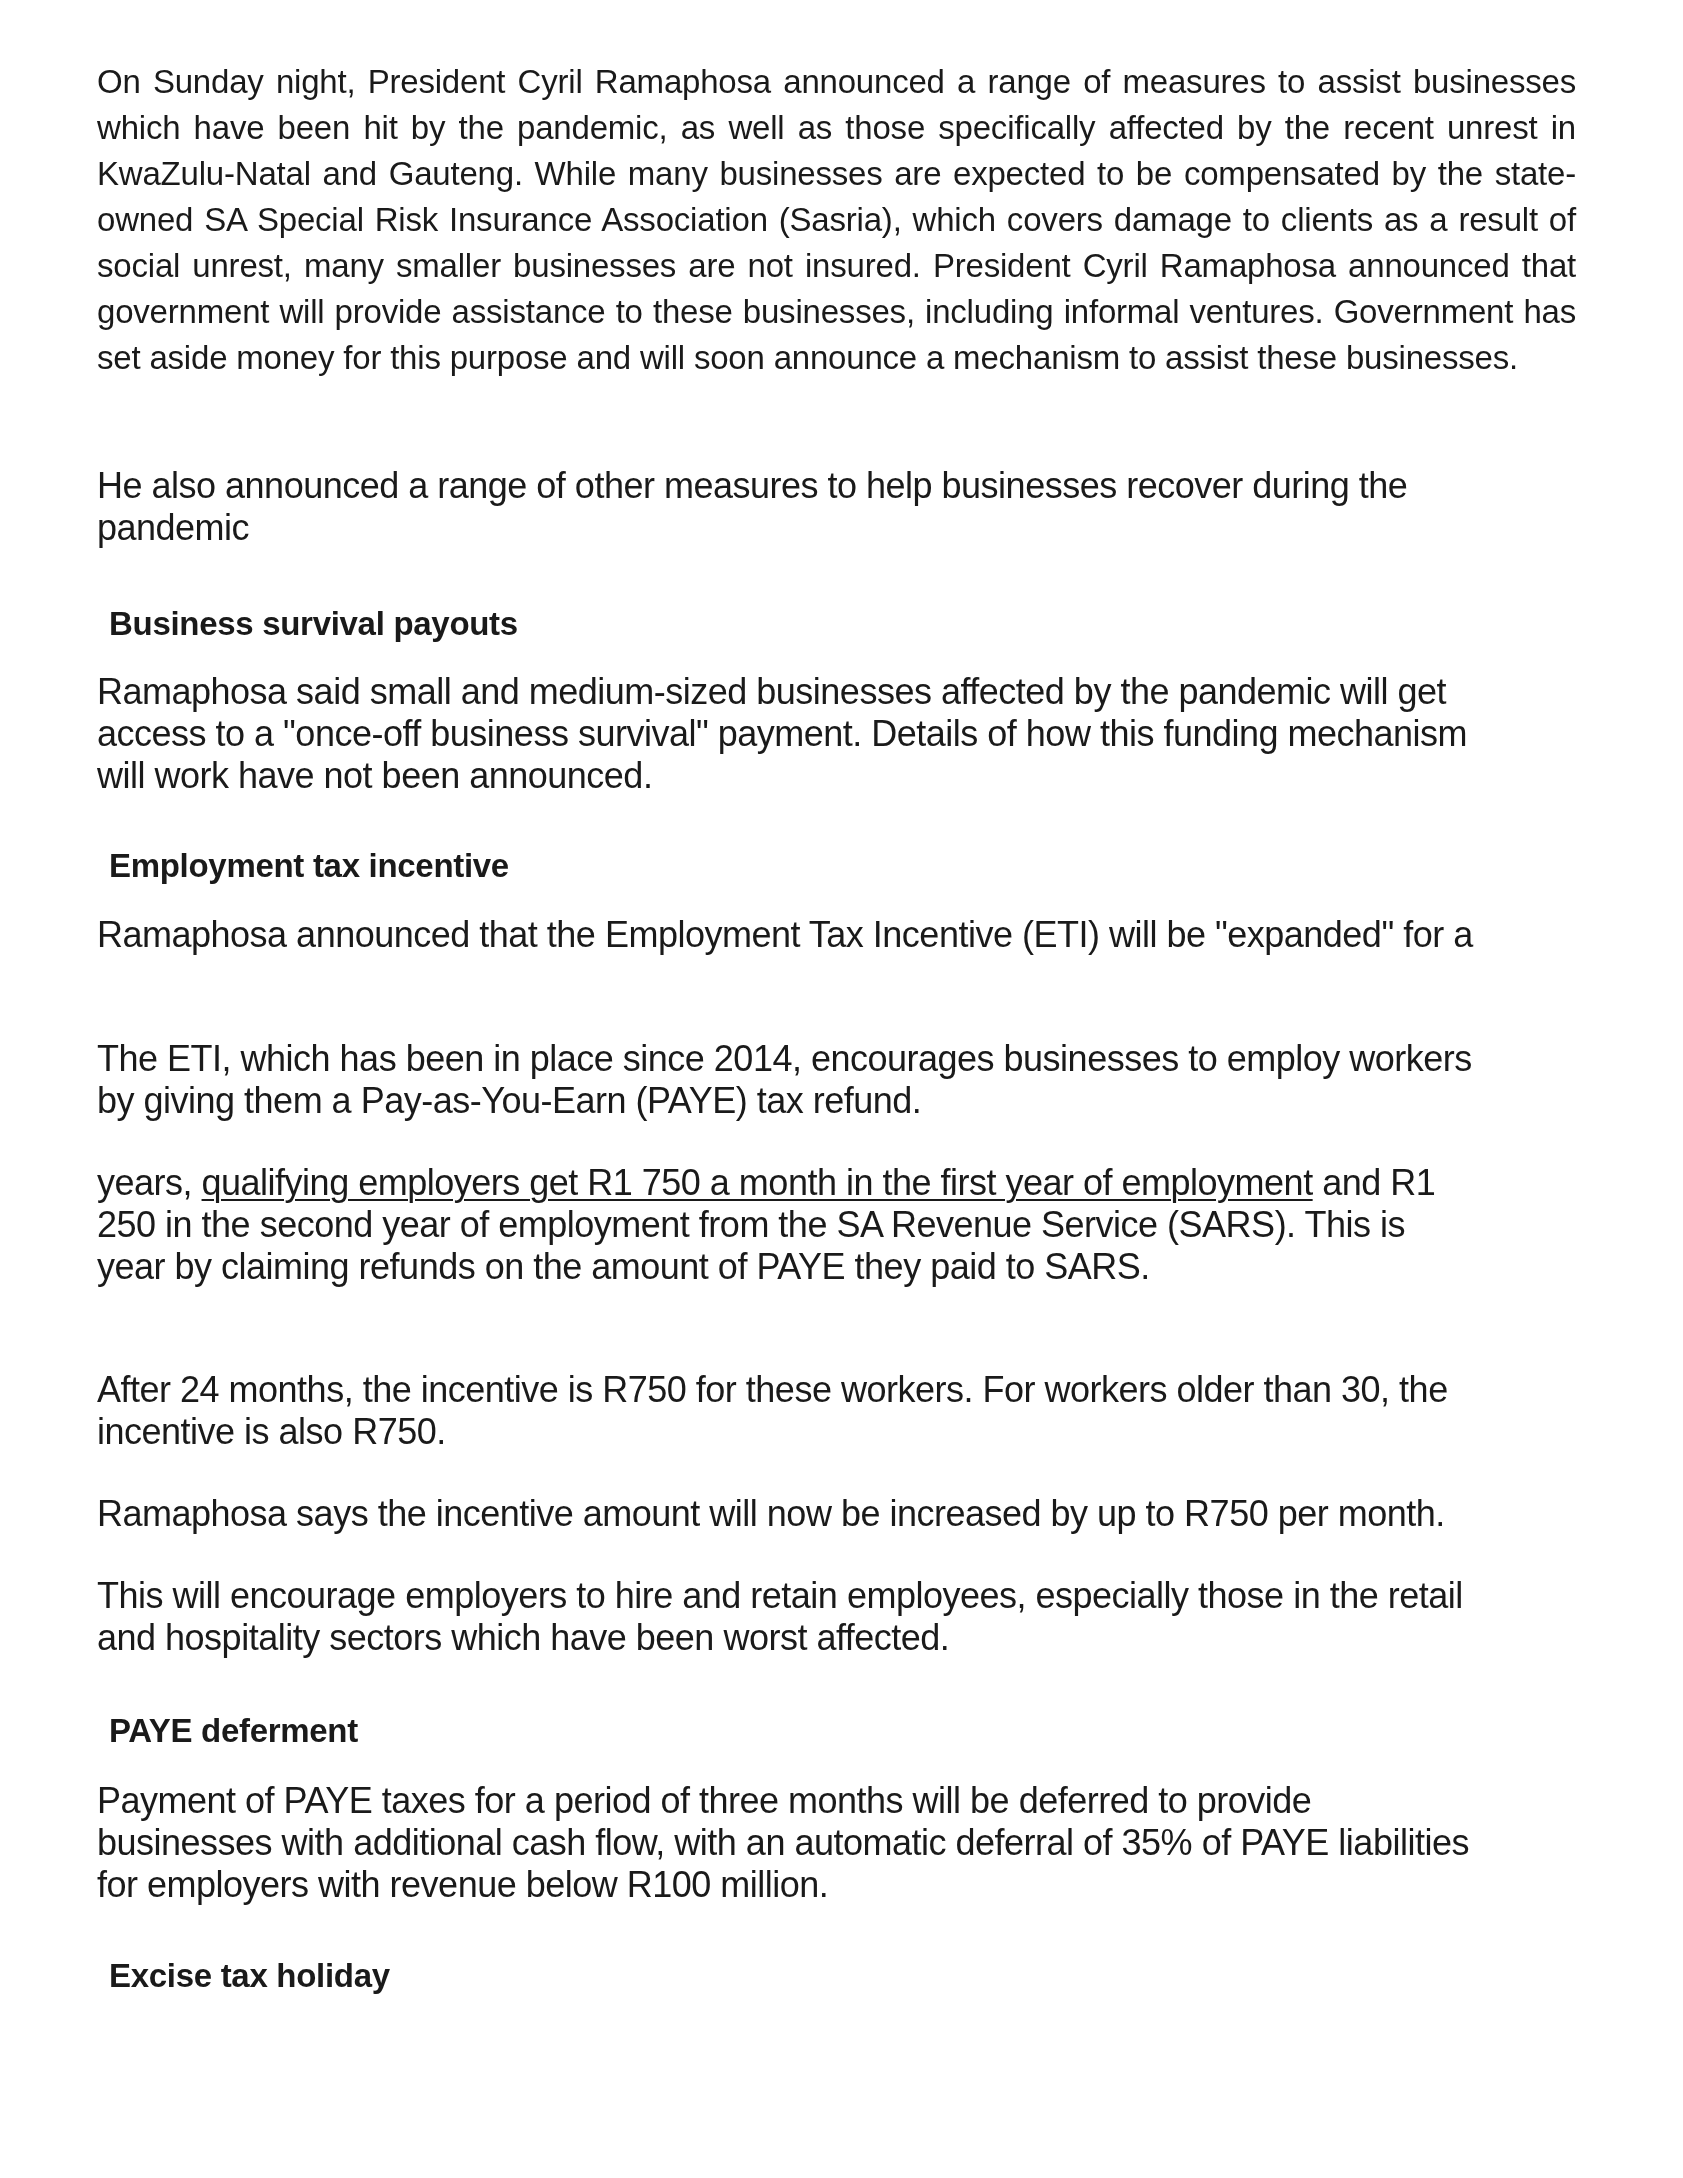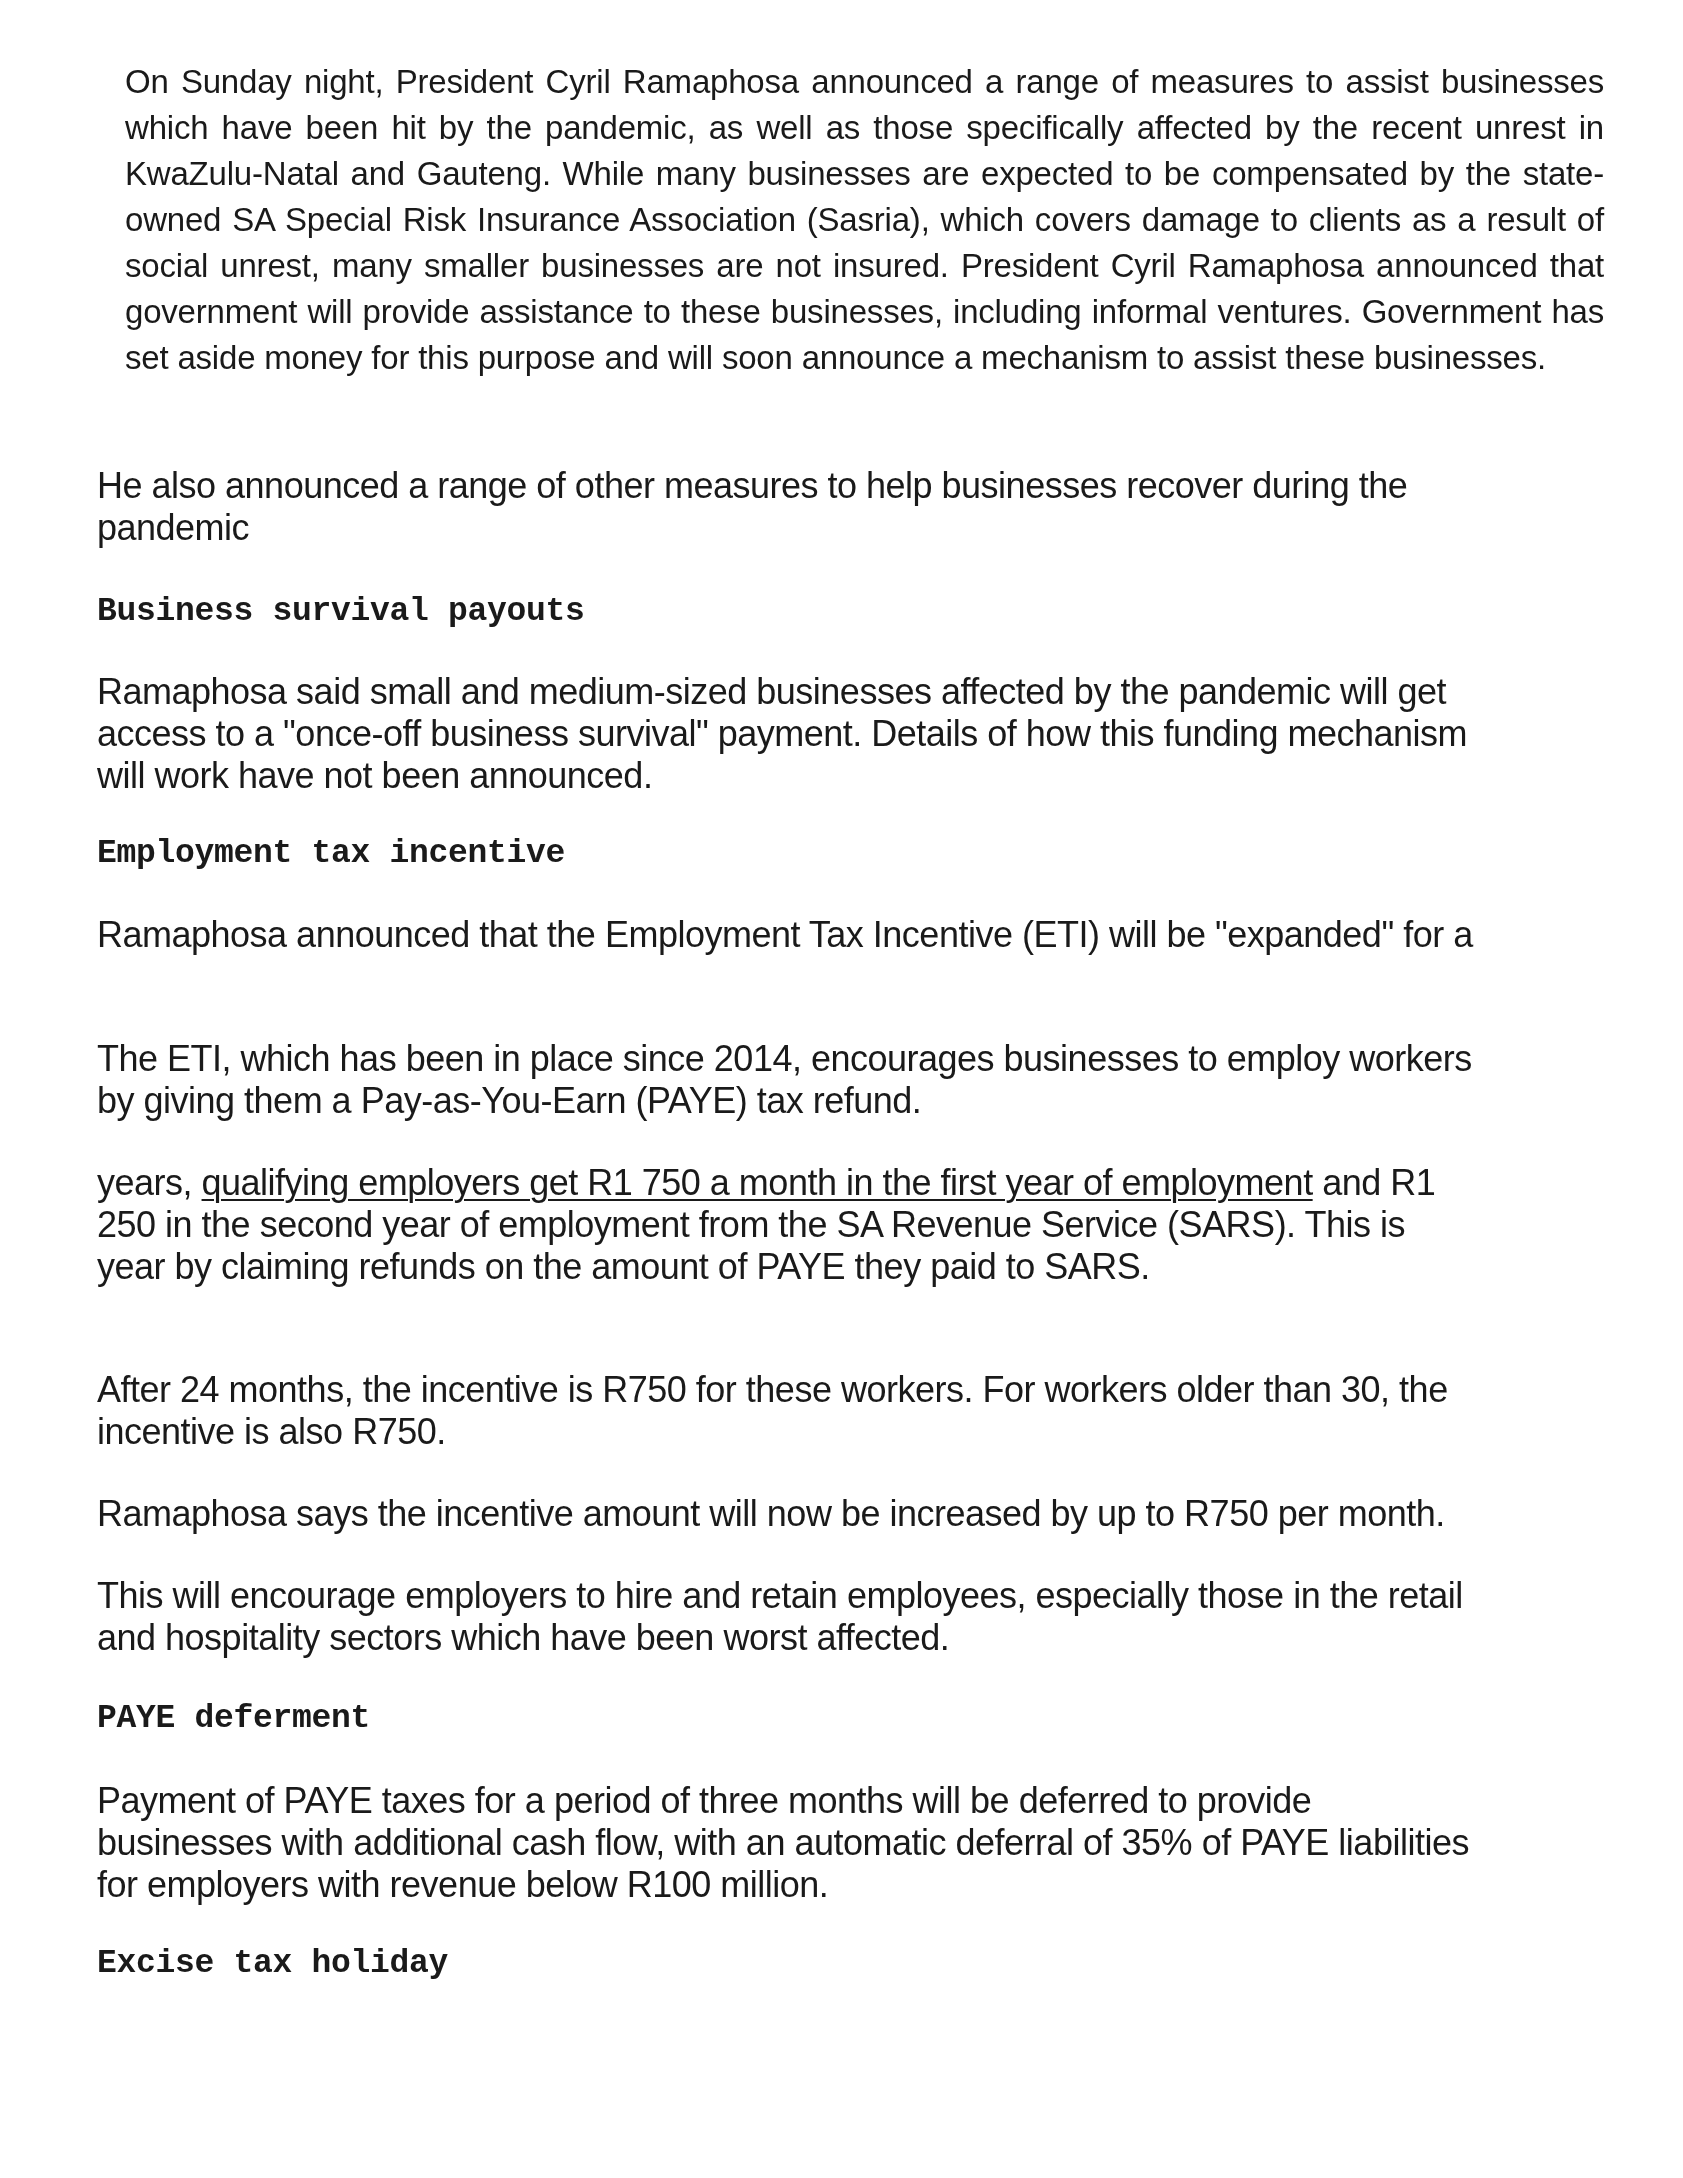--- a/index.html
+++ b/index.html
@@ -1,22 +1,22 @@
 <!DOCTYPE html>
 <html><head>
 <meta charset="utf-8">
 <style>
   html, body { margin: 0; padding: 0; background: #ffffff; }
   body { width: 1683px; height: 2178px; position: relative; overflow: hidden;
          font-family: "Liberation Sans", sans-serif; color: #1a1a1a; }
   .page { position: absolute; left: 97px; top: 59px; width: 1479px; }
   .p { font-size: 33px; line-height: 46px; margin: 0; letter-spacing: -0.2px; }
-  .justify { text-align: justify; text-align-last: left; margin-left: 28px; }
+  .justify { text-align: justify; text-align-last: left; }
   .body-p { font-size: 36px; line-height: 42px; margin: 0; letter-spacing: -0.5px; }
-  .h { font-size: 33px; font-weight: bold; margin: 0; line-height: 42px; letter-spacing: -0.3px; font-family: Liberation Mono, monospace; }
+  .h { font-size: 33px; font-weight: bold; margin: 12px; line-height: 42px; letter-spacing: -0.3px; }
   .u { text-decoration: underline; text-decoration-thickness: 2px; text-underline-offset: 4px; }
   .blk { position: absolute; left: 0; width: 1479px; }
 </style>
 </head>
 <body>
 
 <div class="page">
 
   <p class="p justify blk" style="top:0px;">On Sunday night, President Cyril Ramaphosa announced a range of measures to assist businesses which have been hit by the pandemic, as well as those specifically affected by the recent unrest in KwaZulu-Natal and Gauteng. While many businesses are expected to be compensated by the state-owned SA Special Risk Insurance Association (Sasria), which covers damage to clients as a result of social unrest, many smaller businesses are not insured. President Cyril Ramaphosa announced that government will provide assistance to these businesses, including informal ventures. Government has set aside money for this purpose and will soon announce a mechanism to assist these businesses.</p>
 

